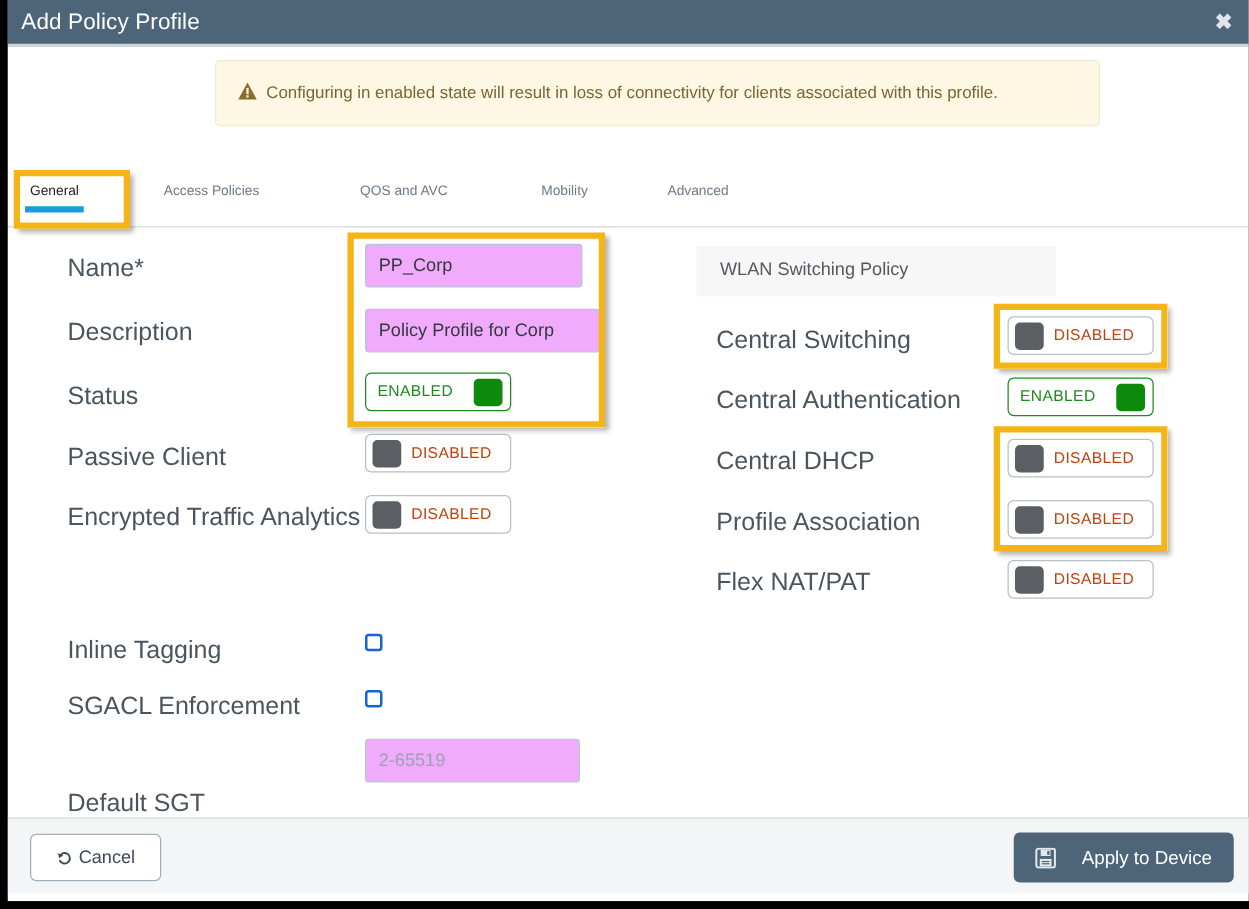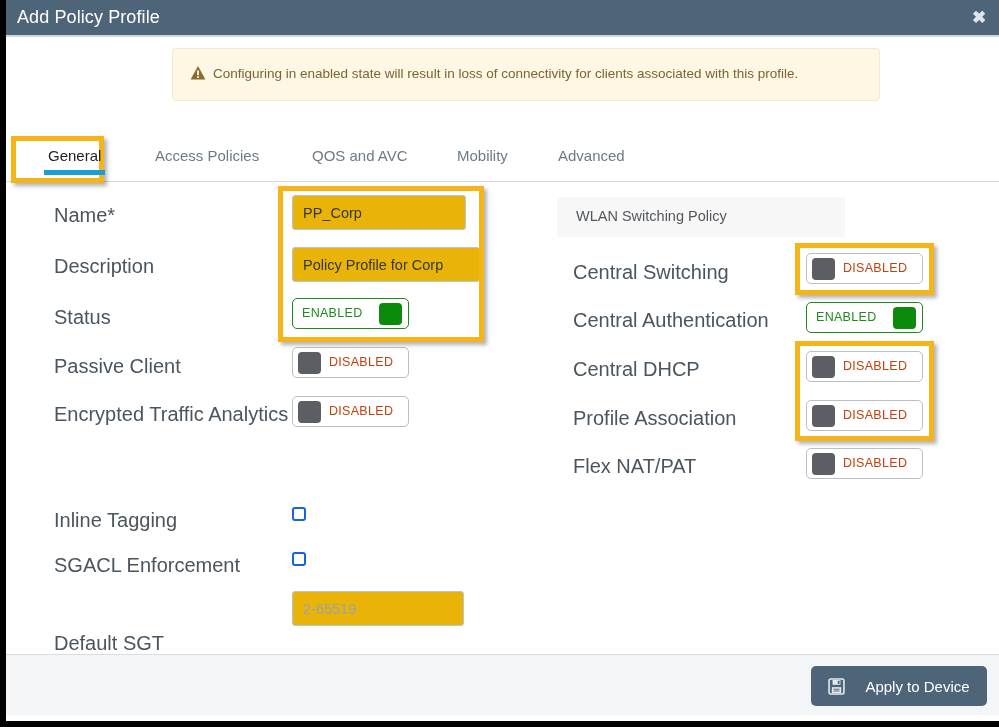--- a/index.html
+++ b/index.html
@@ -58,24 +58,23 @@
     font-size: 13.5px; color: #7a6535;
   }
   
   .tabbar {
     position: absolute; left: 0; top: 181px;
     width: 993px; height: 1px;
     background: #d8d8d8;
   }
   .tab {
     position: absolute; top: 147px;
-    font-size: 15px; color: #6d7a85;
+    font-size: 11px; color: #6d7a85;
     cursor: pointer;
     white-space: nowrap;
-    margin-left: 24px;
   }
   .tab.active { color: #1f1f1f; }
   .tab.active .underline {
     position: absolute; left: -4px; bottom: -11px;
     width: calc(100% + 8px); height: 5px;
     background: #1b9dd9;
   }
   
   .hl {
     position: absolute;
@@ -89,21 +88,21 @@
   .lbl {
     position: absolute;
     font-size: 20px; color: #4a555e;
     white-space: nowrap;
   }
   .txtinput {
     position: absolute;
     height: 35px;
     border: 1px solid #b6c6d4;
     border-radius: 3px;
-    background: #eab308;
+    background: #f0abfc;
     font-family: "Liberation Sans", sans-serif;
     font-size: 14.5px;
     color: #33383d;
     padding: 0 10px;
     outline: none;
   }
   .txtinput::placeholder { color: #9aa4ad; }
   
   .toggle {
     position: absolute;
@@ -301,20 +300,27 @@
       <span class="tlabel">DISABLED</span>
     </div>
 
     <div class="hl" style="left:5px; top:136px; width:93px; height:47px; background:#fff;"></div>
     <div class="tab active" style="left:18px; top:147px; z-index:31;">
       <span>General</span>
       <span class="underline"></span>
     </div>
 
     <div class="footer">
+      <button class="btn-cancel">
+        <svg width="13" height="13" viewBox="0 0 16 16">
+          <path d="M3.2 6.6 A5.2 5.2 0 1 1 3.6 10.6" fill="none" stroke="#3d4a55" stroke-width="1.9" stroke-linecap="round"></path>
+          <path d="M1.0 3.0 L3.4 7.2 L7.2 5.6 Z" fill="#3d4a55"></path>
+        </svg>
+        <span>Cancel</span>
+      </button>
       <button class="btn-apply">
         <svg width="17" height="17" viewBox="0 0 16 16">
           <rect x="1" y="1" width="14" height="14" rx="1.4" fill="none" stroke="#e3e9ee" stroke-width="1.5"></rect>
           <rect x="4.3" y="1.8" width="7.4" height="4.6" fill="#e3e9ee"></rect>
           <rect x="9.2" y="2.6" width="1.7" height="3" fill="#4e6579"></rect>
           <rect x="3.6" y="8.6" width="8.8" height="5.6" fill="#e3e9ee"></rect>
           <rect x="5.1" y="10.1" width="5.8" height="0.9" fill="#4e6579"></rect>
           <rect x="5.1" y="11.8" width="5.8" height="0.9" fill="#4e6579"></rect>
         </svg>
         <span>Apply to Device</span>

